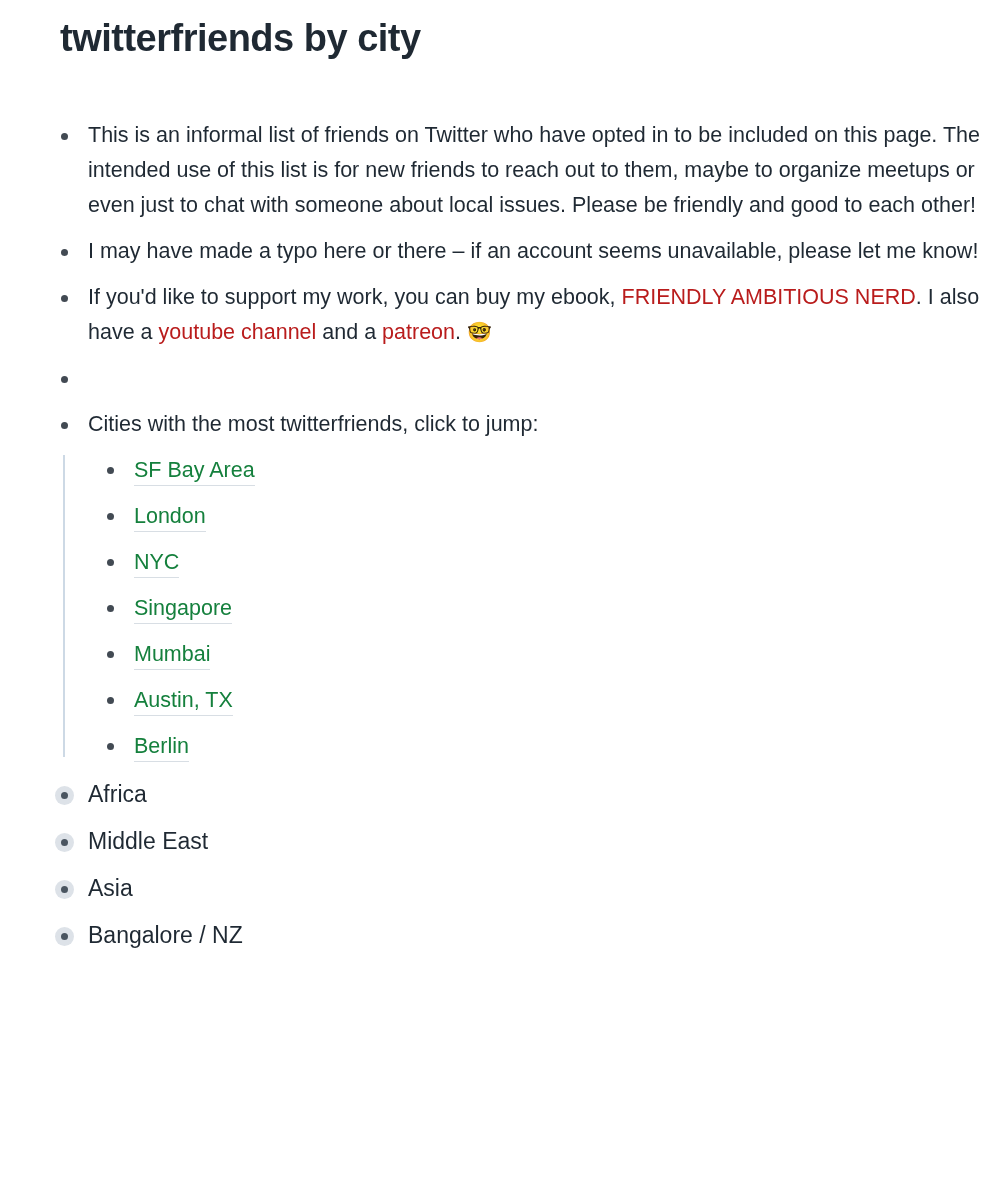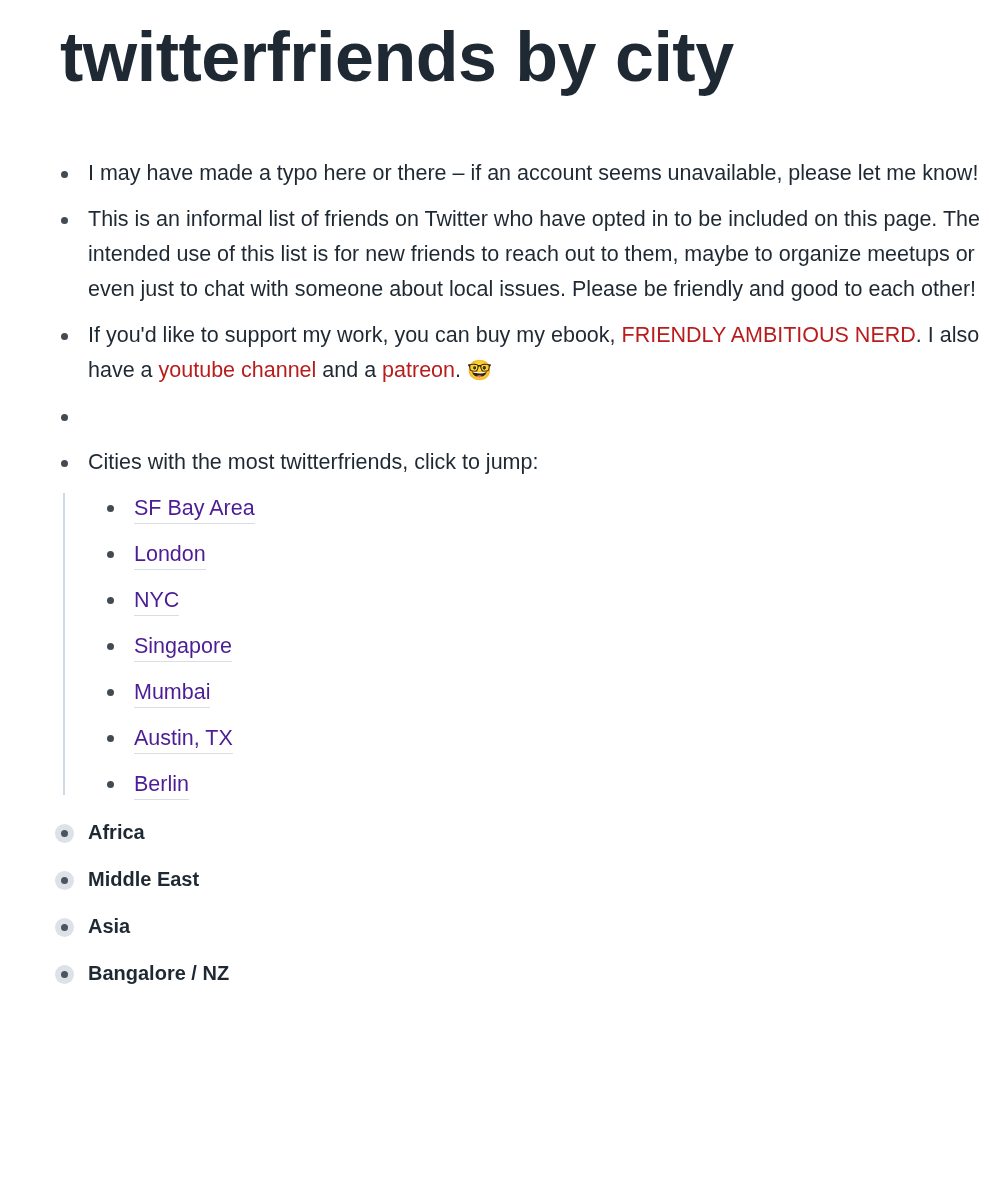--- a/index.html
+++ b/index.html
@@ -21,21 +21,21 @@
     width: 989px;
     height: 1200px;
     box-sizing: border-box;
     padding: 0;
   }
 
   
   .page-title {
     margin: 0;
     padding: 16px 0 0 60px;
-    font-size: 70px;
+    font-size: 38px;
     line-height: 1.18;
     font-weight: 700;
     letter-spacing: -0.5px;
     color: #1f2933;
   }
 
   
   .top-list {
     list-style: none;
     margin: 0;
@@ -110,40 +110,39 @@
     content: "";
     position: absolute;
     left: 107px;
     top: 14px;
     width: 7px;
     height: 7px;
     border-radius: 50%;
     background: #424a53;
   }
   .nested-item .city-link {
-    color: #4c1d95;
+    color: #15803d;
     text-decoration: none;
     border-bottom: 1.5px solid #d8dee4;
     padding-bottom: 3px;
   }
 
   
   .region-list {
     list-style: none;
     margin: 14px 0 0 0;
     padding: 0;
   }
   .region-item {
     position: relative;
     padding: 0 0 0 88px;
     margin: 0 12px 12px 0;
-    font-size: 20px;
+    font-size: 23px;
     line-height: 35px;
     color: #1f2933;
-    font-weight: bold;
   }
   .region-item .region-bullet {
     position: absolute;
     left: 55px;
     top: 9px;
     width: 19px;
     height: 19px;
     border-radius: 50%;
     background: #dde2e8;
     display: block;
@@ -162,23 +161,23 @@
 </head>
 <body>
 
 <div class="page">
 
   <h1 class="page-title">twitterfriends by city</h1>
 
   <div class="top-list-wrap">
     <ul class="top-list">
 
+      <li class="top-item">This is an informal list of friends on Twitter who have opted in to be included on this page. The intended use of this list is for new friends to reach out to them, maybe to organize meetups or even just to chat with someone about local issues. Please be friendly and good to each other!</li>
+
       <li class="top-item">I may have made a typo here or there – if an account seems unavailable, please let me know!</li>
-
-      <li class="top-item">This is an informal list of friends on Twitter who have opted in to be included on this page. The intended use of this list is for new friends to reach out to them, maybe to organize meetups or even just to chat with someone about local issues. Please be friendly and good to each other!</li>
 
 
       <li class="top-item"><span>If you'd like to support my work, you can buy my ebook, </span><a class="inline-link">FRIENDLY AMBITIOUS NERD</a><span>. I also have a </span><a class="inline-link">youtube channel</a><span> and a </span><a class="inline-link">patreon</a><span>. </span><span class="emoji">🤓</span></li>
 
       <li class="top-item empty"></li>
 
       <li class="top-item">Cities with the most twitterfriends, click to jump:</li>
     </ul>
 
     <div class="nested-wrap">

